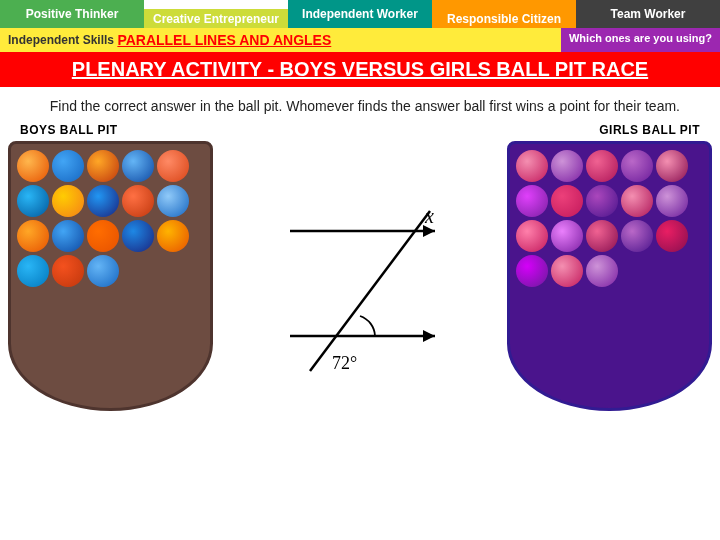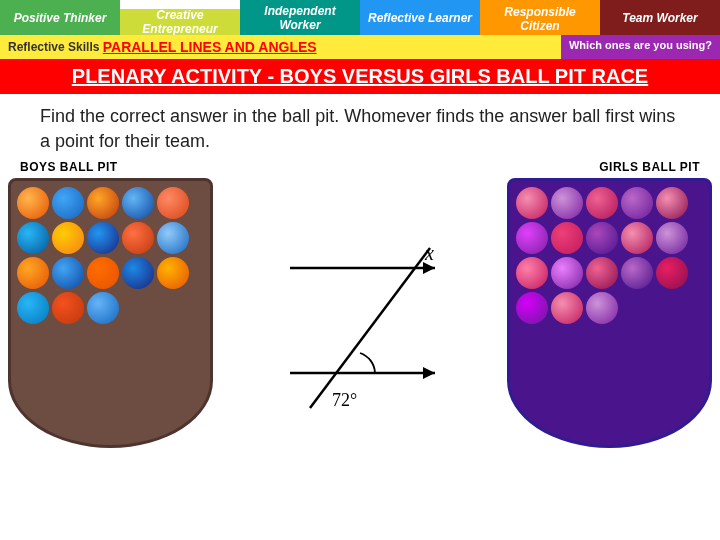--- a/index.html
+++ b/index.html
@@ -8,40 +8,39 @@
       height: 540px;
       overflow: hidden;
       font-family: Arial, sans-serif;
       background: #fff;
     }
 
     
     .top-bar {
       display: flex;
       width: 100%;
-      height: 35px;
-      font-style: italic;
+      height: 28px;
     }
     .nav-item {
       flex: 1;
       display: flex;
       flex-direction: column;
       align-items: center;
       justify-content: center;
       font-weight: bold;
       font-size: 12px;
       text-align: center;
       padding: 2px 4px;
     }
     .nav-item.green { background: #4CAF50; color: white; }
     .nav-item.lime { background: #CDDC39; color: white; margin-top: 9px; }
     .nav-item.teal { background: #009688; color: white; }
     .nav-item.blue { background: #2196F3; color: white; }
     .nav-item.orange { background: #FF9800; color: white; justify-content: flex-end; }
-    .nav-item.pink { background: #7f1d1d; color: white; }
+    .nav-item.pink { background: #404040; color: white; }
 
     
     .enterprise-bar {
       background: #FFEB3B;
       padding: 4px 8px;
       font-size: 13px;
       font-weight: bold;
       color: #333;
       display: flex;
       align-items: center;
@@ -53,22 +52,22 @@
       color: white;
       text-align: center;
       font-size: 20px;
       font-weight: bold;
       padding: 6px 4px;
       text-decoration: underline;
     }
 
     
     .instructions {
-      text-align: left;
-      font-size: 18px;
+      text-align: right;
+      font-size: 14px;
       padding: 10px 40px 6px;
       color: #222;
       line-height: 1.4;
     }
 
     
     .ball-labels {
       display: flex;
       justify-content: space-between;
       padding: 0 20px;
@@ -124,34 +123,31 @@
 <div class="top-bar">
   <div class="nav-item green">
     <span>Positive Thinker</span>
   </div>
   <div class="nav-item lime">
     <span>Creative Entrepreneur</span>
   </div>
   <div class="nav-item teal">
     <span>Independent Worker</span>
   </div>
-  <div class="nav-item blue">
-    <span>Reflective Learner</span>
-  </div>
   <div class="nav-item orange">
     <span>Responsible Citizen</span>
   </div>
   <div class="nav-item pink">
     <span>Team Worker</span>
   </div>
 </div>
 
 <div style="display:flex; align-items:stretch; width:100%;">
   <div class="enterprise-bar" style="flex:1; font-size:12px;">
-    <span>Reflective Skills</span>&nbsp;
+    <span>Independent Skills</span>&nbsp;
     <span style="color:#FF0000; font-size:14px; text-decoration:underline;">PARALLEL LINES AND ANGLES</span>
   </div>
   <div class="which-ones" style="font-size:11px;">
     <span>Which ones are you using?</span>
   </div>
 </div>
 
 <div class="title-bar">
   <span>PLENARY ACTIVITY - BOYS VERSUS GIRLS BALL PIT RACE</span>
 </div>

